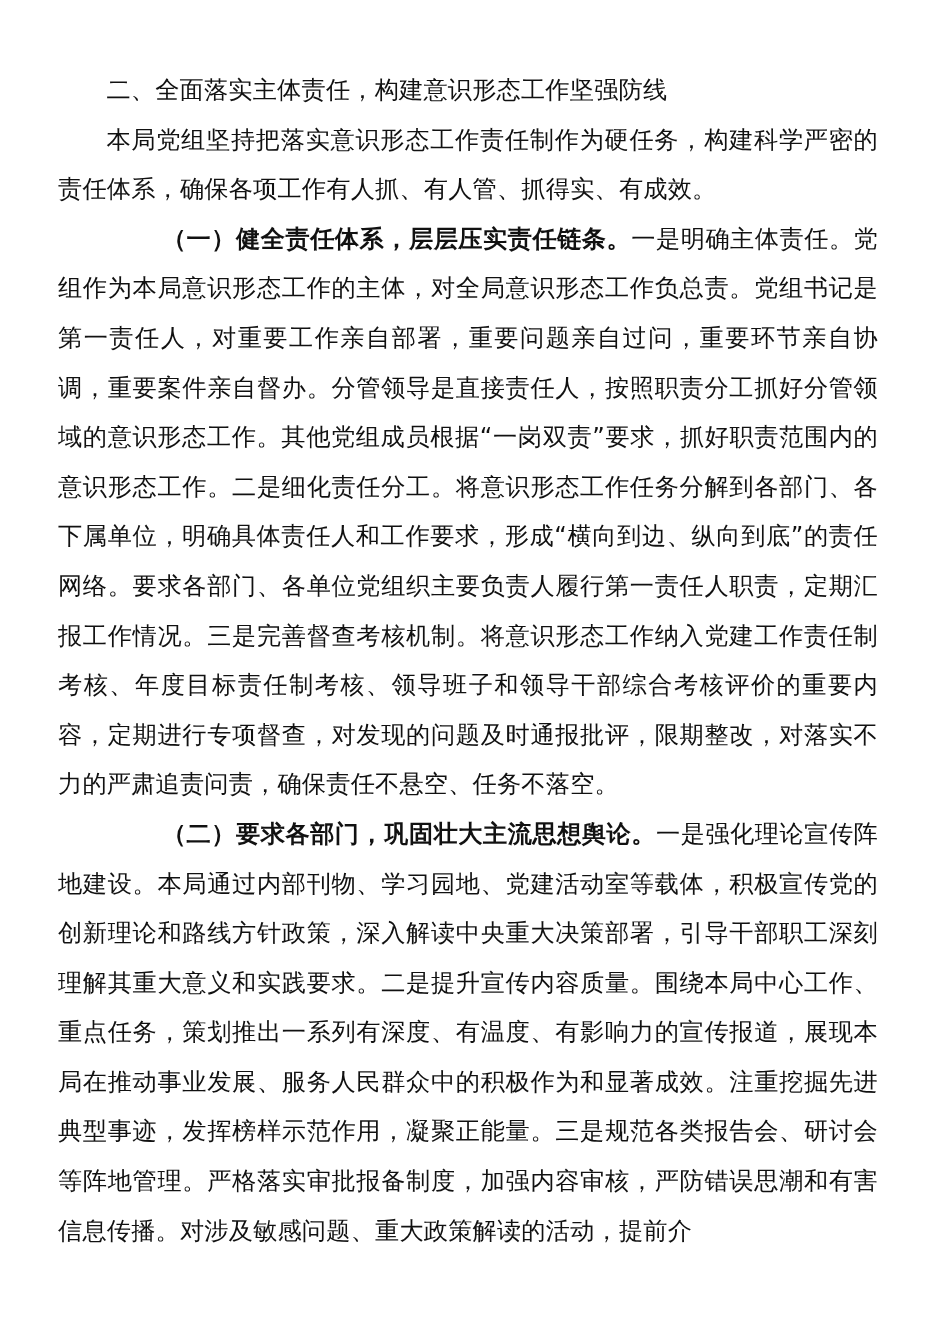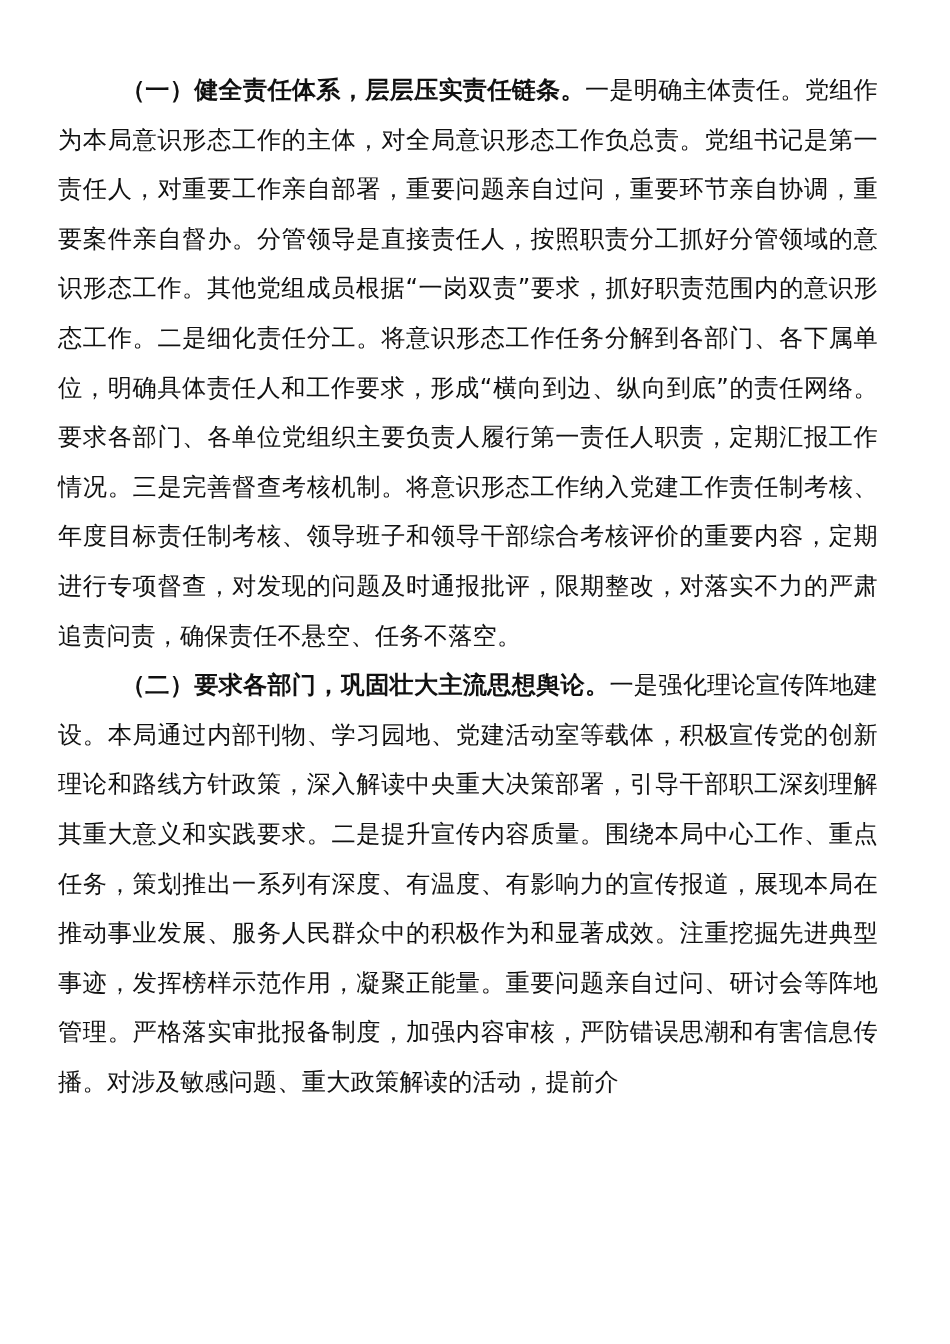--- a/index.html
+++ b/index.html
@@ -31,21 +31,24 @@
       word-break: break-all;
     }
     .para.heading {
       text-align: left;
     }
     .para.sub {
       text-indent: 2.6em;
     }
     .bold {
       font-weight: bold;
+      margin-left: 41px;
     }
   </style>
 </head>
 <body>
 
 <div class="page">
+  <p class="para heading">二、全面落实主体责任，构建意识形态工作坚强防线</p>
+  <p class="para">本局党组坚持把落实意识形态工作责任制作为硬任务，构建科学严密的责任体系，确保各项工作有人抓、有人管、抓得实、有成效。</p>
   <p class="para sub"><span class="bold">（一）健全责任体系，层层压实责任链条。</span><span>一是明确主体责任。党组作为本局意识形态工作的主体，对全局意识形态工作负总责。党组书记是第一责任人，对重要工作亲自部署，重要问题亲自过问，重要环节亲自协调，重要案件亲自督办。分管领导是直接责任人，按照职责分工抓好分管领域的意识形态工作。其他党组成员根据“一岗双责”要求，抓好职责范围内的意识形态工作。二是细化责任分工。将意识形态工作任务分解到各部门、各下属单位，明确具体责任人和工作要求，形成“横向到边、纵向到底”的责任网络。要求各部门、各单位党组织主要负责人履行第一责任人职责，定期汇报工作情况。三是完善督查考核机制。将意识形态工作纳入党建工作责任制考核、年度目标责任制考核、领导班子和领导干部综合考核评价的重要内容，定期进行专项督查，对发现的问题及时通报批评，限期整改，对落实不力的严肃追责问责，确保责任不悬空、任务不落空。</span></p>
-  <p class="para sub"><span class="bold">（二）要求各部门，巩固壮大主流思想舆论。</span><span>一是强化理论宣传阵地建设。本局通过内部刊物、学习园地、党建活动室等载体，积极宣传党的创新理论和路线方针政策，深入解读中央重大决策部署，引导干部职工深刻理解其重大意义和实践要求。二是提升宣传内容质量。围绕本局中心工作、重点任务，策划推出一系列有深度、有温度、有影响力的宣传报道，展现本局在推动事业发展、服务人民群众中的积极作为和显著成效。注重挖掘先进典型事迹，发挥榜样示范作用，凝聚正能量。重要问题亲自过问、研讨会等阵地管理。严格落实审批报备制度，加强内容审核，严防错误思潮和有害信息传播。对涉及敏感问题、重大政策解读的活动，提前介</span></p>
+  <p class="para sub"><span class="bold">（二）要求各部门，巩固壮大主流思想舆论。</span><span>一是强化理论宣传阵地建设。本局通过内部刊物、学习园地、党建活动室等载体，积极宣传党的创新理论和路线方针政策，深入解读中央重大决策部署，引导干部职工深刻理解其重大意义和实践要求。二是提升宣传内容质量。围绕本局中心工作、重点任务，策划推出一系列有深度、有温度、有影响力的宣传报道，展现本局在推动事业发展、服务人民群众中的积极作为和显著成效。注重挖掘先进典型事迹，发挥榜样示范作用，凝聚正能量。三是规范各类报告会、研讨会等阵地管理。严格落实审批报备制度，加强内容审核，严防错误思潮和有害信息传播。对涉及敏感问题、重大政策解读的活动，提前介</span></p>
 </div>
 
 </body></html>

